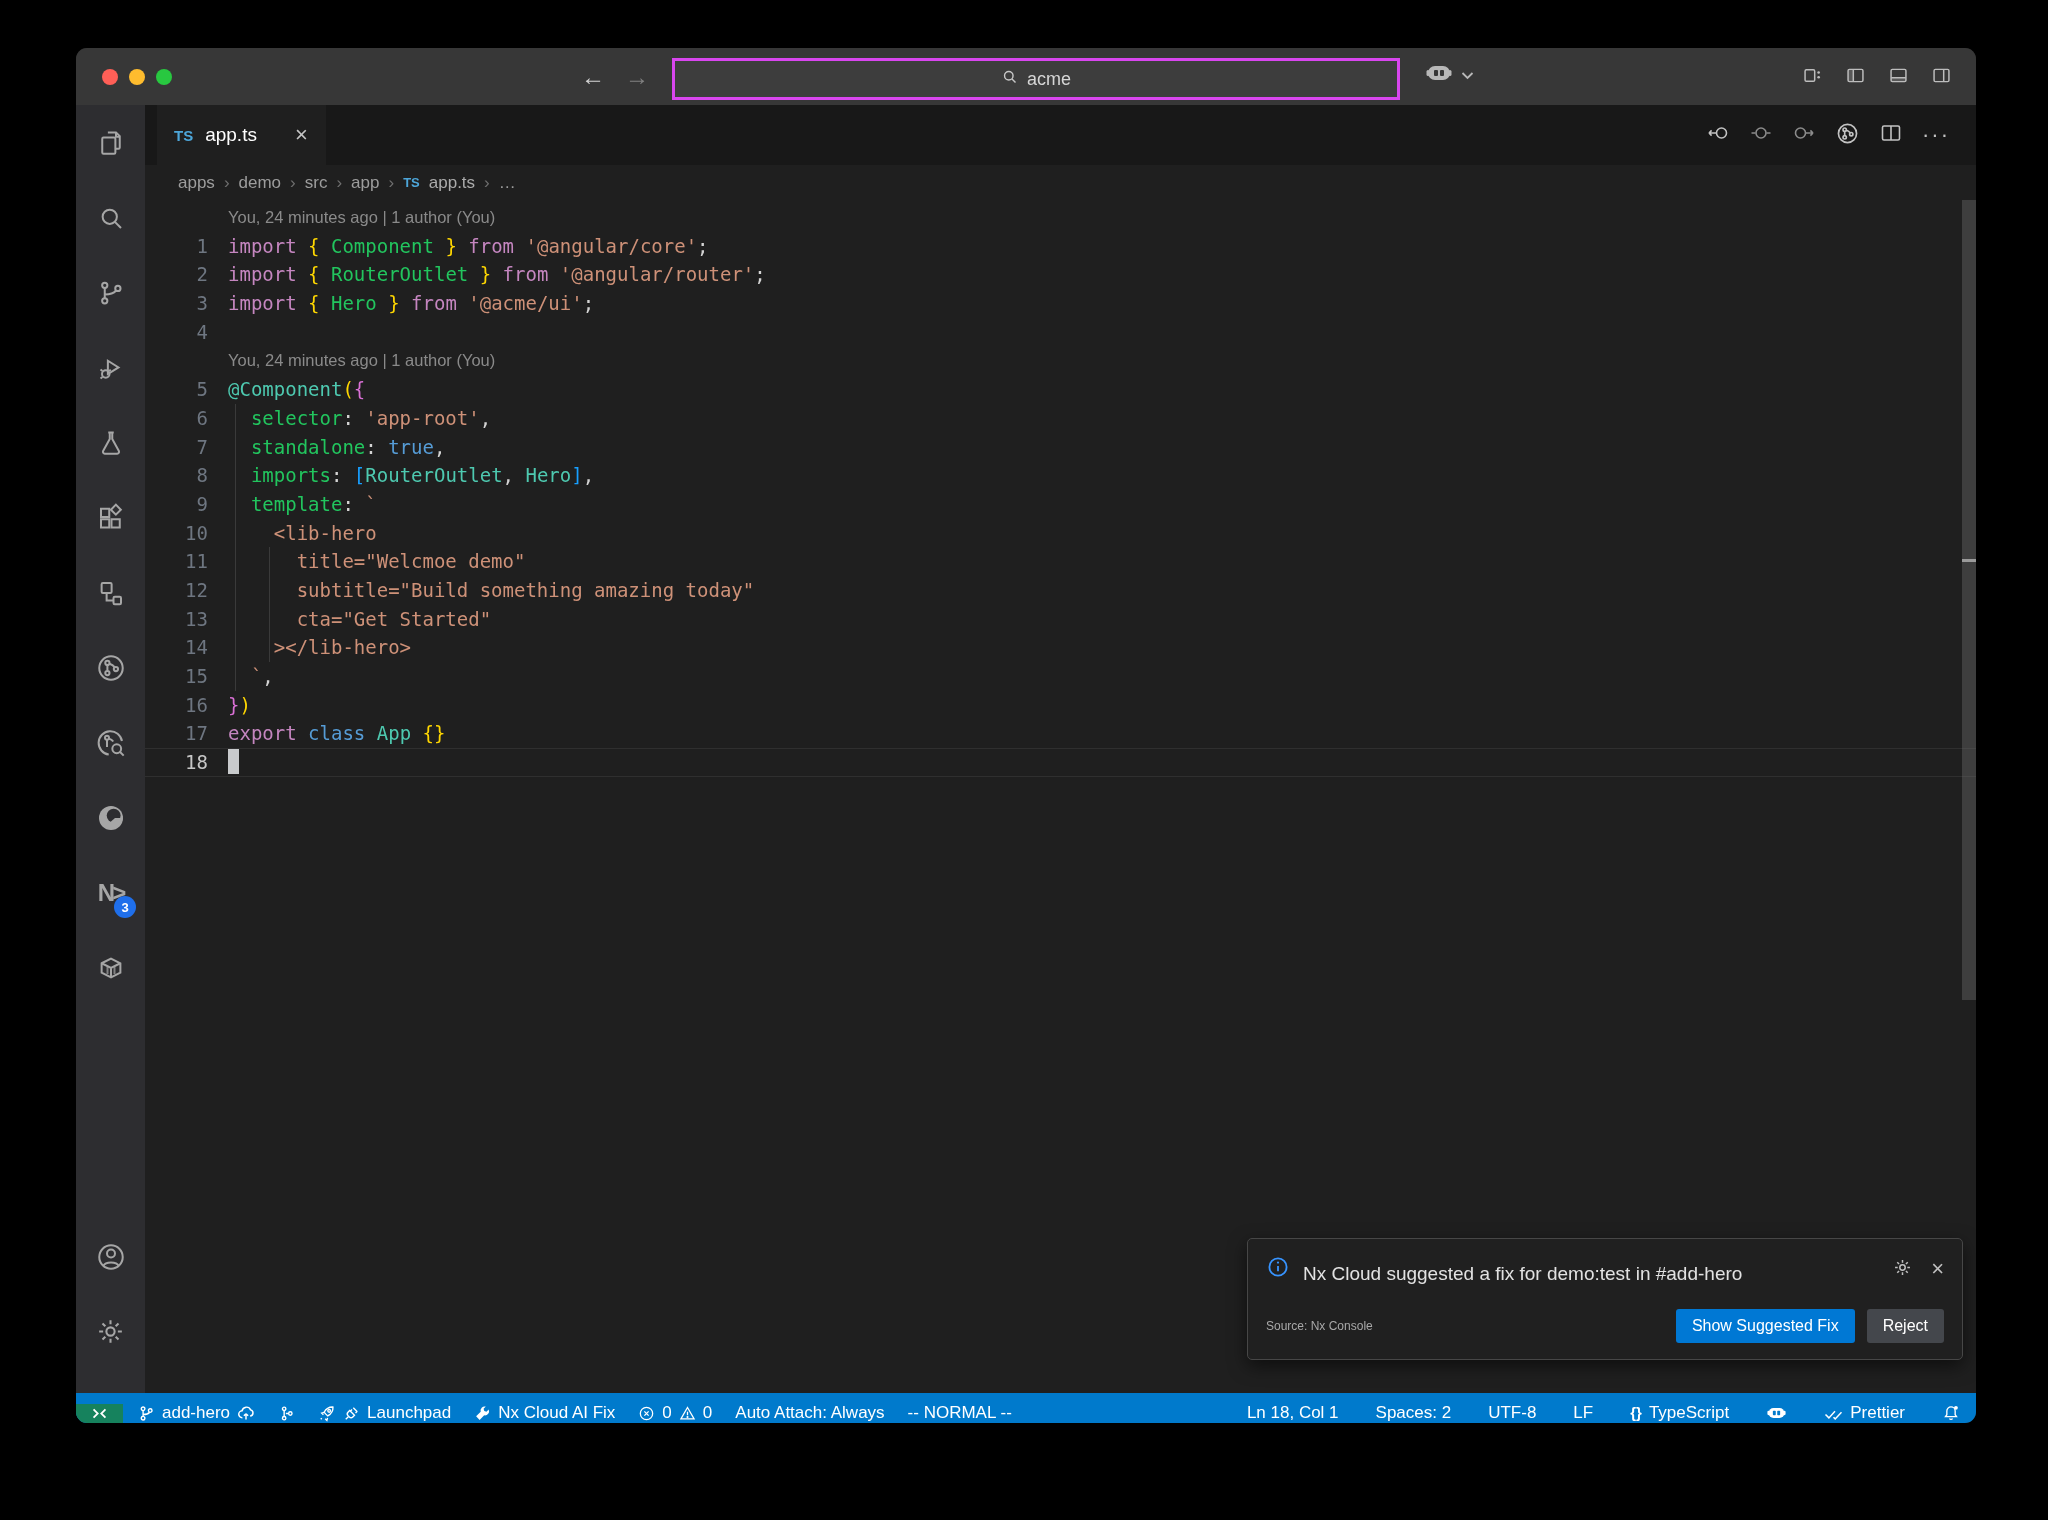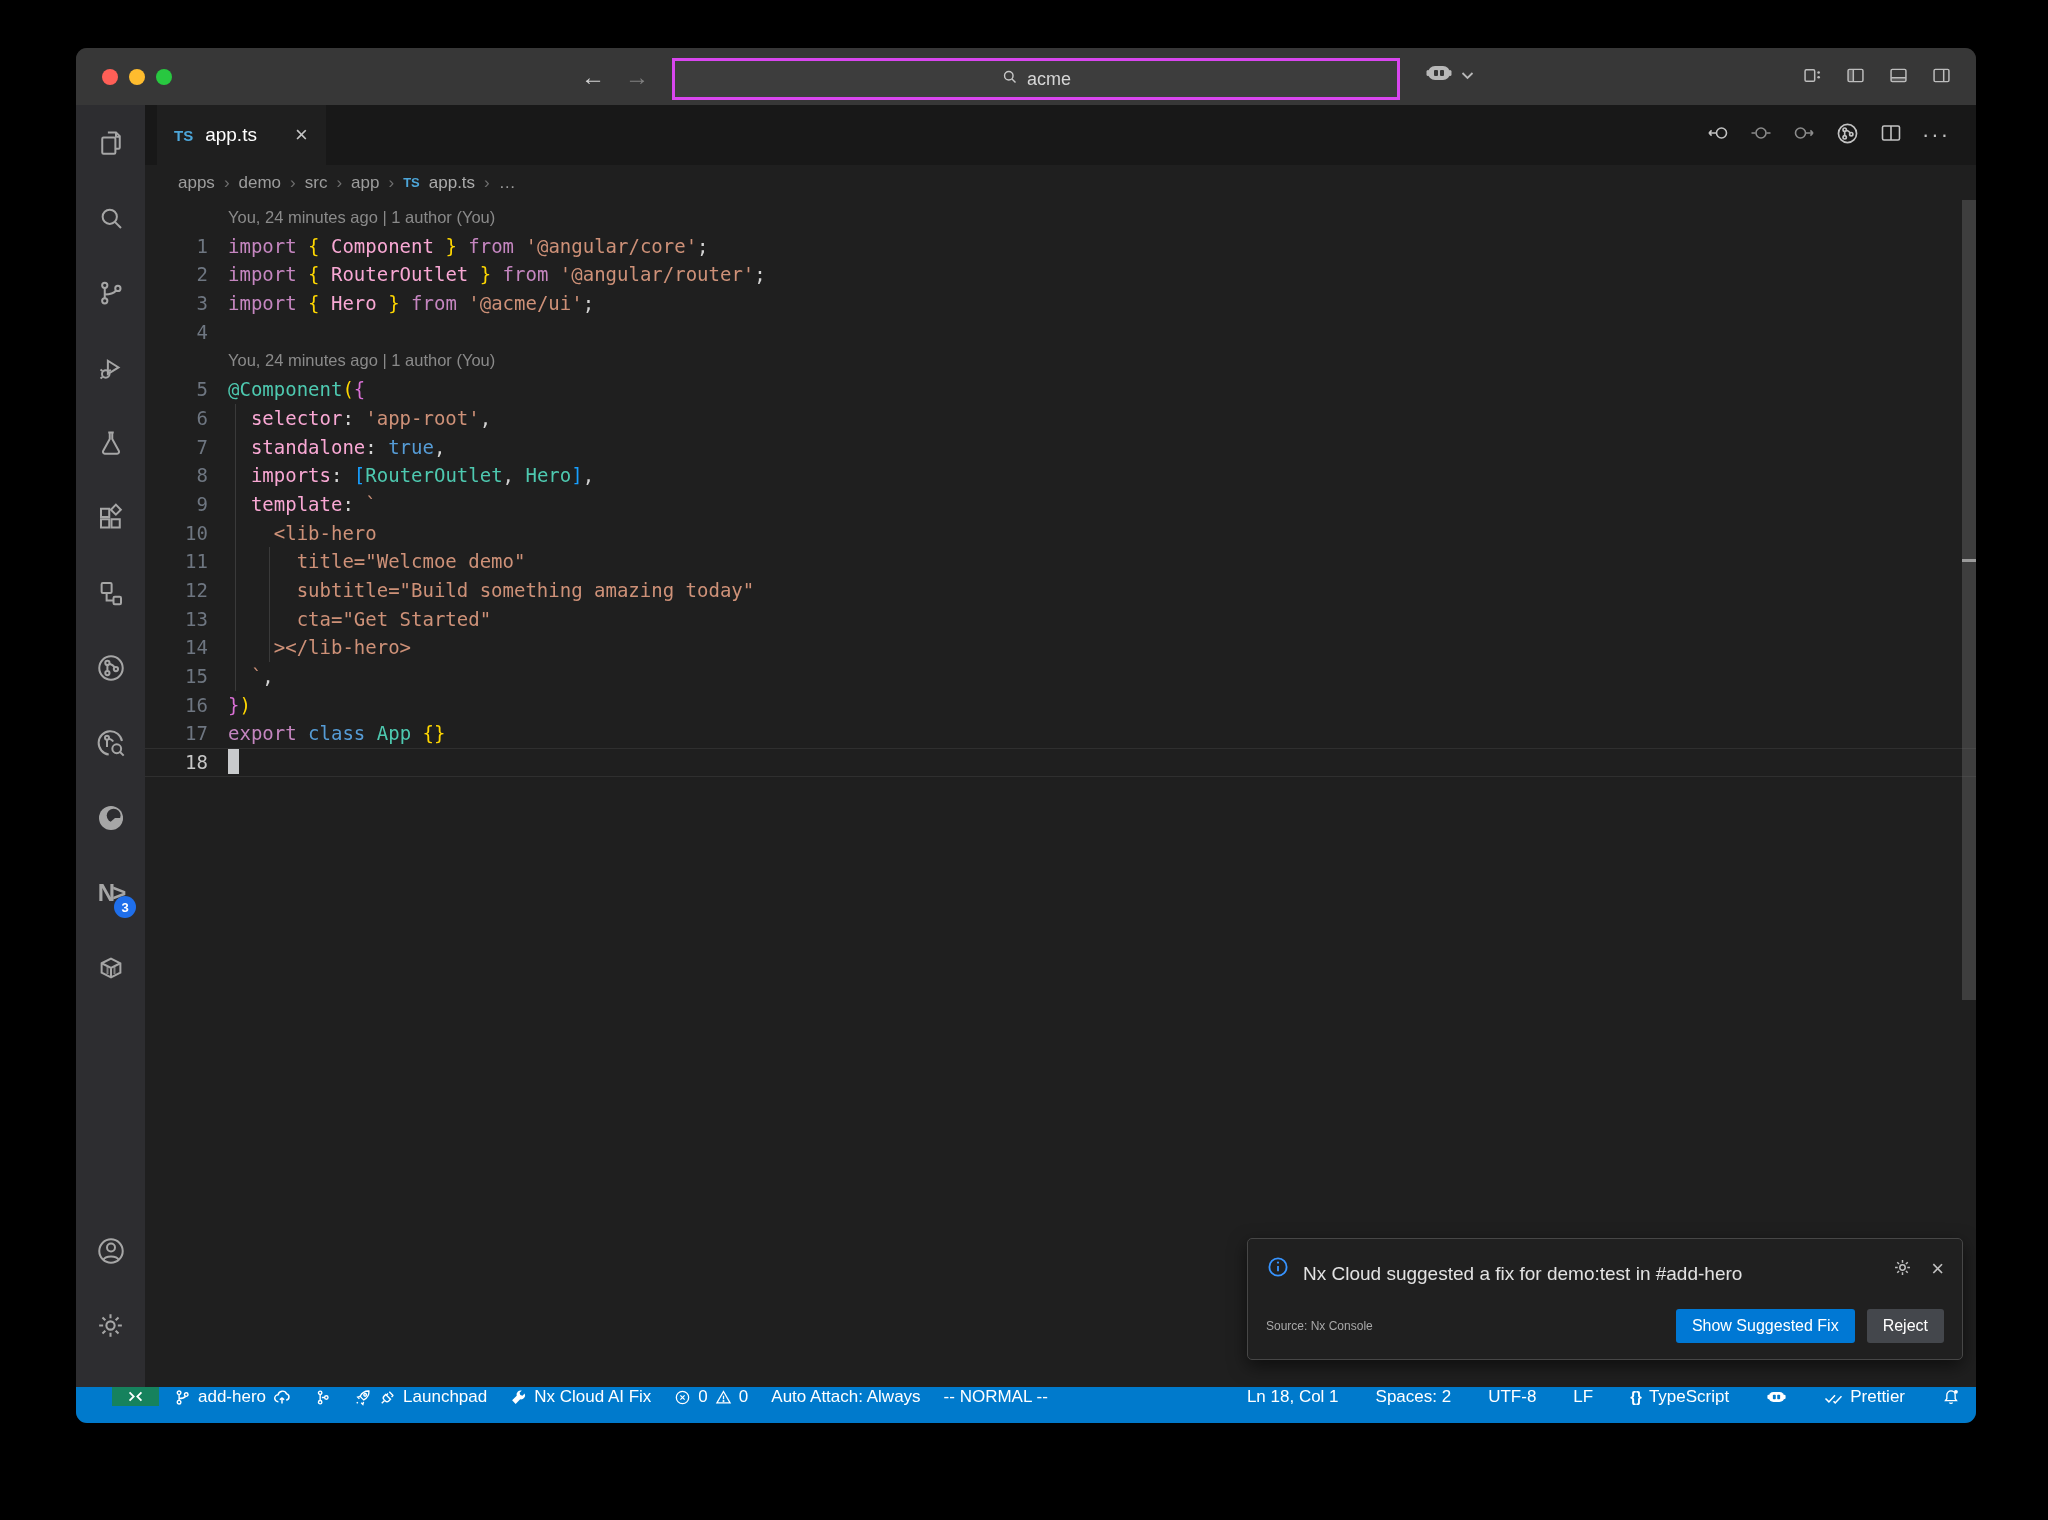--- a/index.html
+++ b/index.html
@@ -46,26 +46,26 @@
   
   .editor-scroll{flex:1;position:relative;padding-top:3px;overflow:hidden;background:#1f1f1f;}
   .row{display:flex;height:28.7px;line-height:28.7px;font-family:"DejaVu Sans Mono",monospace;font-size:19px;white-space:pre;}
   .row .num{width:63px;flex:none;text-align:right;color:#6e7681;}
   .row .txt{padding-left:20px;color:#d4d4d4;}
   .row.blame{padding-left:83px;font-family:"Liberation Sans",sans-serif;font-size:16.5px;color:#8a8a8a;align-items:center;}
   .row.current{box-shadow:inset 0 1px 0 #2f2f2f, inset 0 -1px 0 #2f2f2f;}
   .row.current .num{color:#c6c6c6;}
   .cursor{display:inline-block;width:11px;height:25px;background:#c8cacc;vertical-align:-5px;}
   .tk-kw{color:#c586c0}.tk-b1{color:#ffd700}.tk-b2{color:#da70d6}.tk-b3{color:#179fff}
-  .tk-var{color:#f9a8d4}.tk-type{color:#4ec9b0}.tk-str{color:#ce9178}.tk-fg{color:#d4d4d4}.tk-bool{color:#569cd6}
+  .tk-var{color:#22c55e}.tk-type{color:#4ec9b0}.tk-str{color:#ce9178}.tk-fg{color:#d4d4d4}.tk-bool{color:#569cd6}
   .iguide{position:absolute;width:1px;background:#3a3a3a;}
   .scroll-thumb{position:absolute;right:0;top:0;width:14px;height:800px;background:rgba(121,121,121,.35);}
   .scroll-marker{position:absolute;right:0;top:359px;width:14px;height:3px;background:#9a9a9a;}
   
-  .statusbar{height:36px;background:#007acc;flex:none;display:flex;align-items:flex-start;color:#fff;font-size:17px;padding-left:36px;}
+  .statusbar{height:30px;background:#007acc;flex:none;display:flex;align-items:flex-end;color:#fff;font-size:17px;}
   .remote{width:47px;background:#16825d;display:flex;align-items:center;justify-content:center;flex:none;}
   .sb-left{display:flex;align-items:center;gap:23px;padding-left:15px;}
   .sb-right{margin-left:auto;display:flex;align-items:center;gap:37px;padding-right:16px;}
   .sb-item{display:flex;align-items:center;gap:7px;white-space:nowrap;}
   .sb-item svg{display:block;}
   .braces-txt{font-weight:bold;font-size:15px;}
   
   .notification{position:absolute;left:1171px;top:1190px;width:716px;height:122px;background:#202020;
                 border:1px solid #474747;border-radius:5px;box-shadow:0 6px 18px rgba(0,0,0,.55);
                 padding:0 18px;box-sizing:border-box;display:flex;flex-direction:column;}

